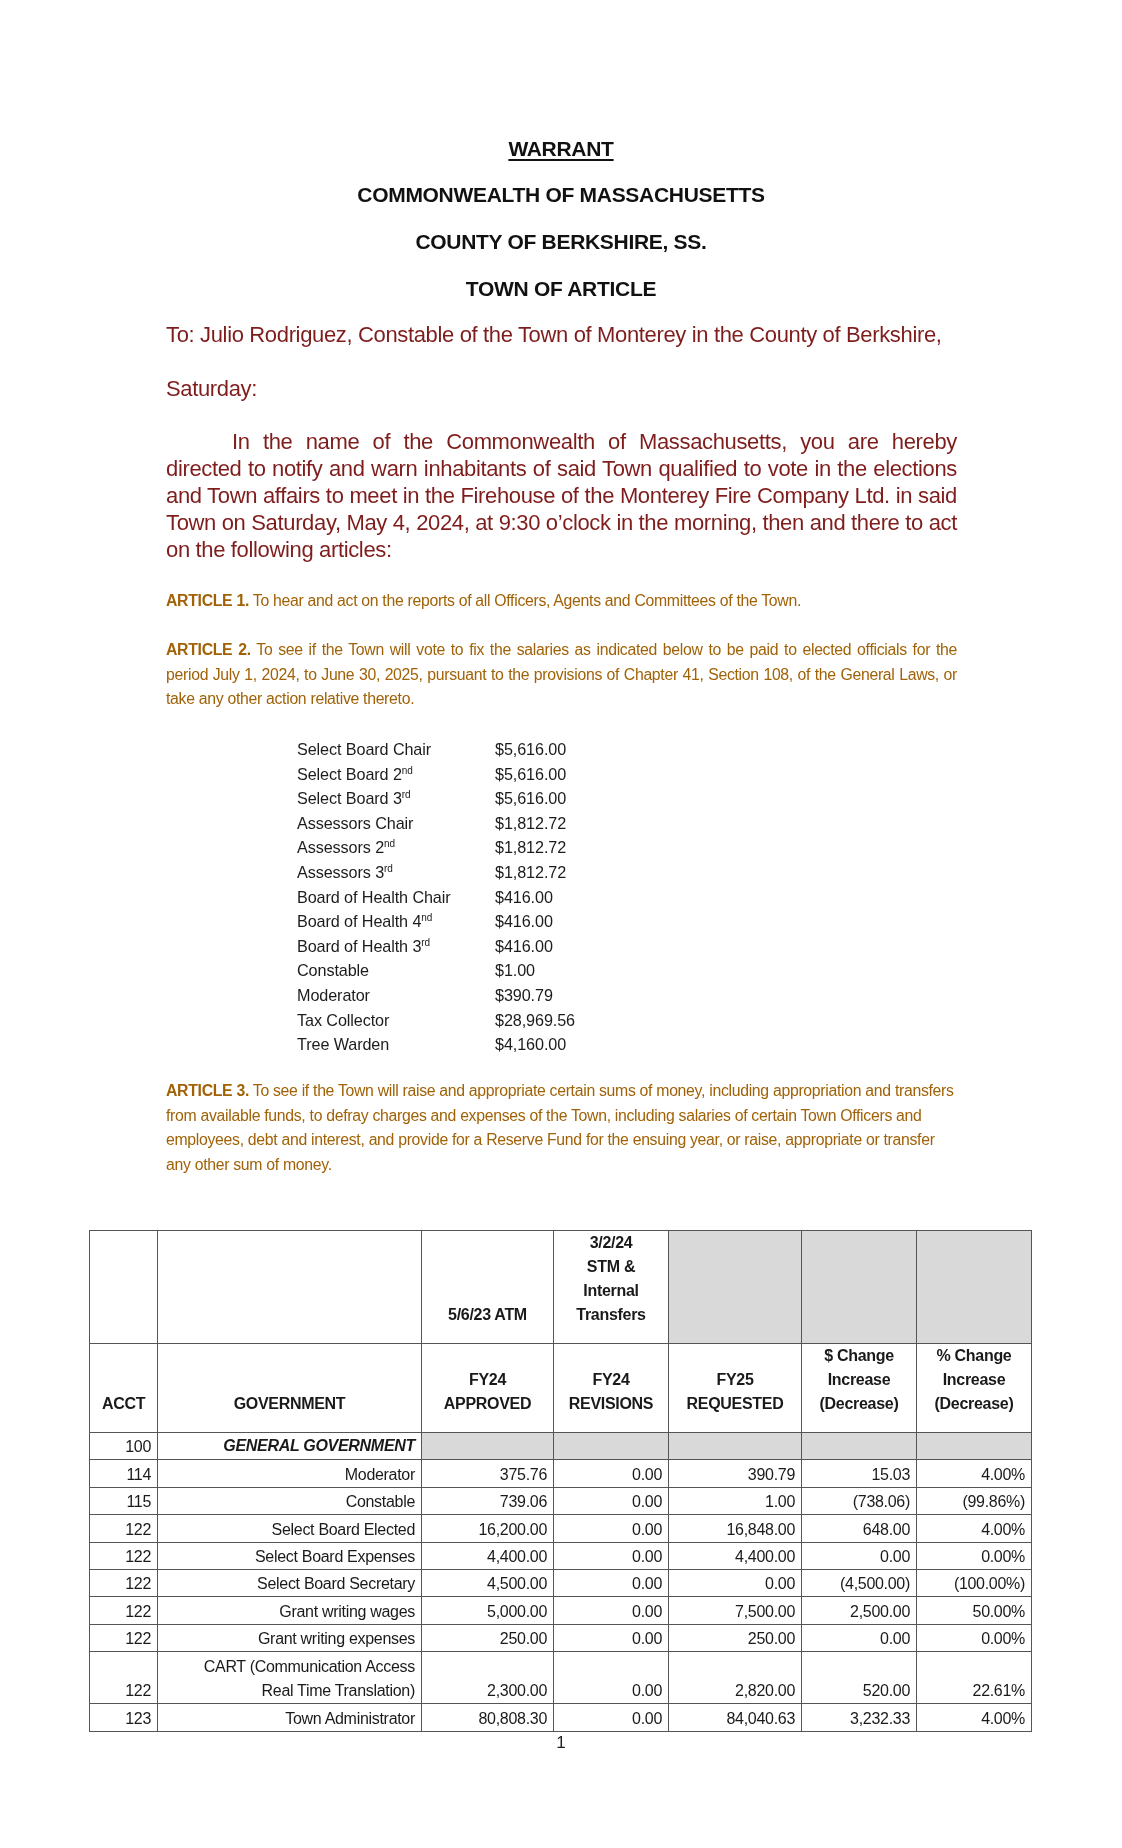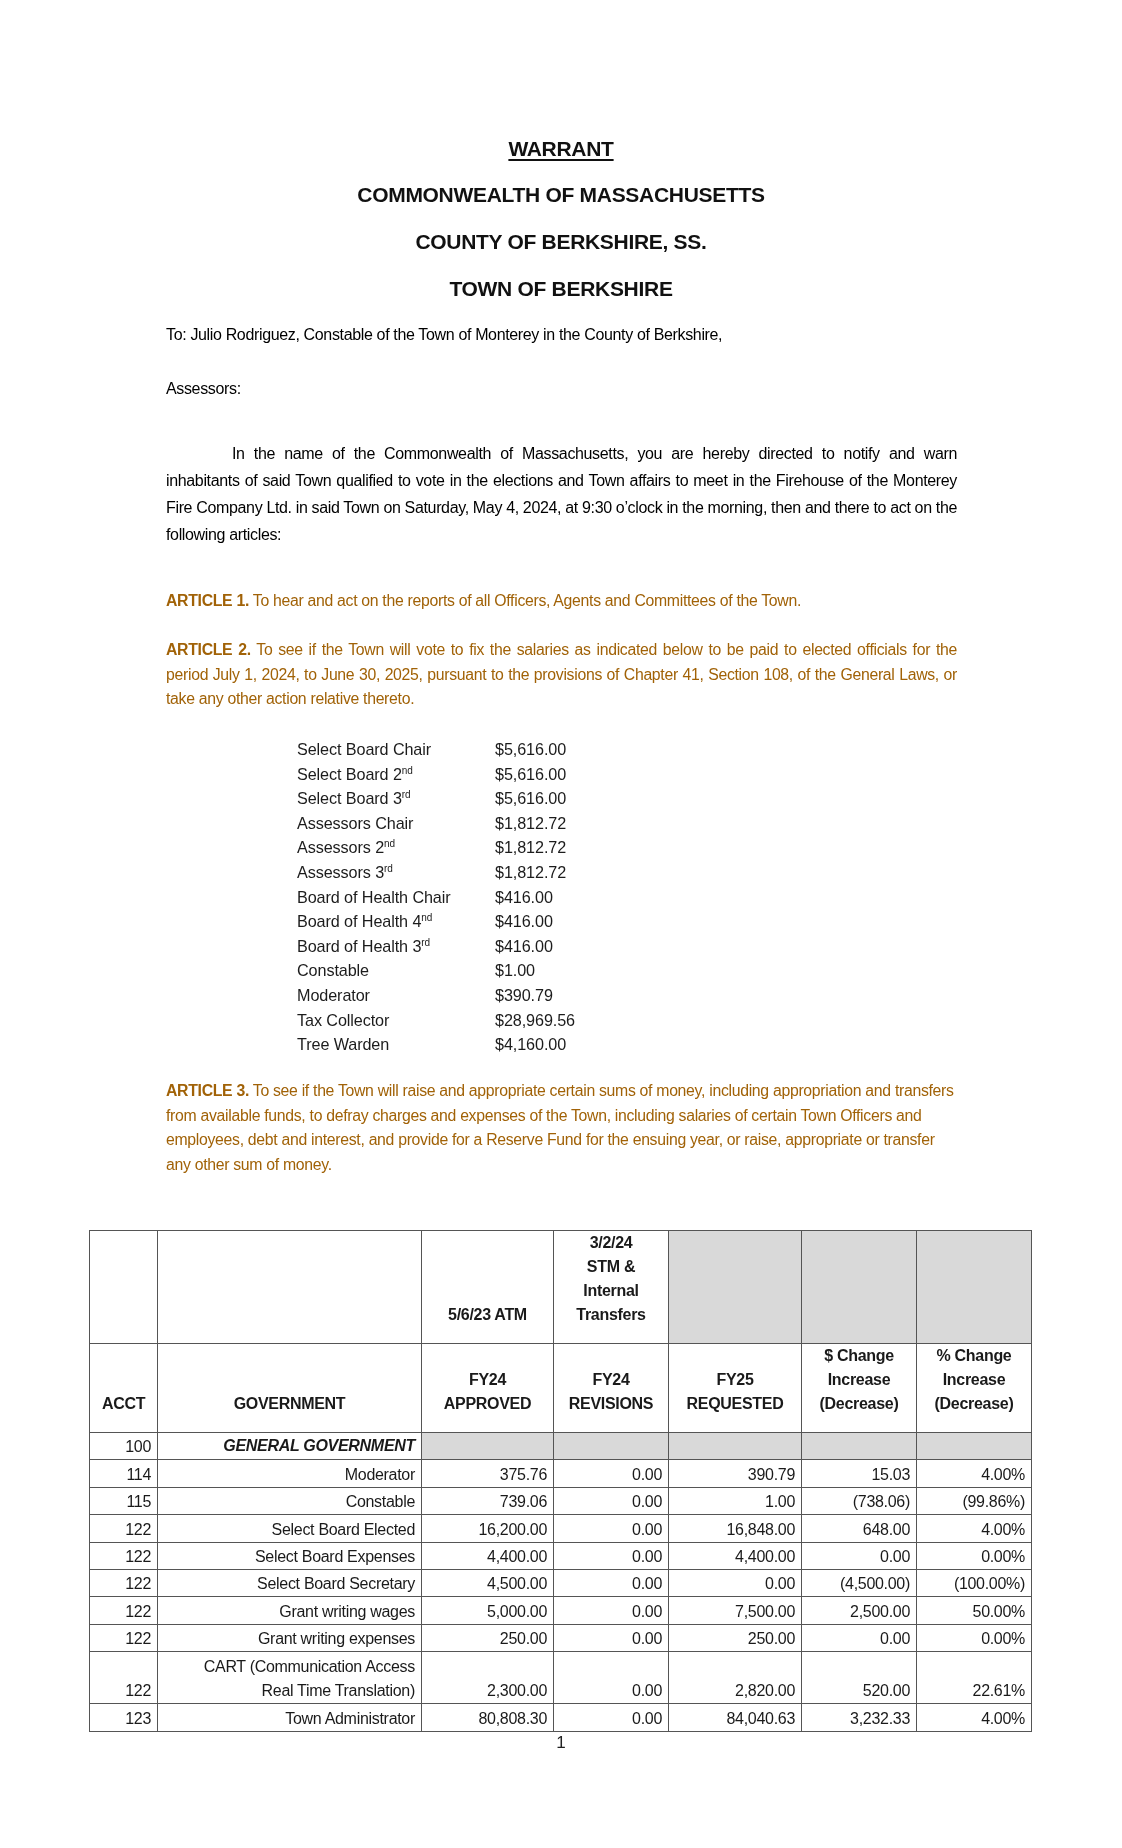--- a/index.html
+++ b/index.html
@@ -9,25 +9,25 @@
       color: #1a1a1a;
     }
     .page { position: absolute; left: 0; top: 0; width: 1122px; height: 1708px; background: #fff; }
     .title {
       position: absolute; left: 0; width: 1122px; text-align: center;
       font-weight: bold; font-size: 21px; letter-spacing: -0.3px; line-height: 26px;
       color: #111;
     }
     .title.u span { text-decoration: underline; text-underline-offset: 3px; text-decoration-thickness: 2px; }
     .para {
-      position: absolute; left: 166px; width: 791px; font-size: 16px; line-height: 27px;
-      letter-spacing: -0.35px; color: #000000;
+      position: absolute; left: 166px; width: 791px; font-size: 22px; line-height: 27px;
+      letter-spacing: -0.35px; color: #7f1d1d;
     }
     .justify { text-align: justify; text-align-last: left; }
-    .indent { text-indent: 66px; margin-top: 12px; }
+    .indent { text-indent: 66px; }
     .article {
       position: absolute; left: 166px; width: 791px; font-size: 15.8px; line-height: 24.5px;
       letter-spacing: -0.3px; color: #a16207;
     }
     .article b { font-weight: bold; }
     .salaries { position: absolute; left: 297px; top: 737px; }
     .sal-row { height: 24.6px; position: relative; font-size: 16.2px; line-height: 24.6px; color: #1c1c1c; letter-spacing: -0.1px; white-space: nowrap; }
     .sal-label { position: absolute; left: 0; }
     .sal-amt { position: absolute; left: 198px; }
     sup { font-size: 10px; line-height: 0; vertical-align: 6px; }
@@ -53,24 +53,24 @@
     .page-num { position: absolute; left: 0; width: 1122px; top: 1733px; text-align: center; font-size: 17px; color: #222; }
   </style>
 </head>
 <body>
 
 <div class="page">
 
   <div class="title u" style="top:136px;"><span>WARRANT</span></div>
   <div class="title" style="top:182px;">COMMONWEALTH OF MASSACHUSETTS</div>
   <div class="title" style="top:229px;">COUNTY OF BERKSHIRE, SS.</div>
-  <div class="title" style="top:276px;">TOWN OF BERKSHIRE</div>
+  <div class="title" style="top:276px;">TOWN OF ARTICLE</div>
 
   <div class="para" style="top:321px;">To: Julio Rodriguez, Constable of the Town of Monterey in the County of Berkshire,</div>
-  <div class="para" style="top:375px;">Assessors:</div>
+  <div class="para" style="top:375px;">Saturday:</div>
   <div class="para justify indent" style="top:428px;">In the name of the Commonwealth of Massachusetts, you are hereby directed to notify and warn inhabitants of said Town qualified to vote in the elections and Town affairs to meet in the Firehouse of the Monterey Fire Company Ltd. in said Town on Saturday, May 4, 2024, at 9:30 o’clock in the morning, then and there to act on the following articles:</div>
 
   <div class="article justify" style="top:589px;">
     <b>ARTICLE 1.</b><span> To hear and act on the reports of all Officers, Agents and Committees of the Town.</span>
   </div>
 
   <div class="article justify" style="top:638px;">
     <b>ARTICLE 2.</b><span> To see if the Town will vote to fix the salaries as indicated below to be paid to elected officials for the period July 1, 2024, to June 30, 2025, pursuant to the provisions of Chapter 41, Section 108, of the General Laws, or take any other action relative thereto.</span>
   </div>
 

